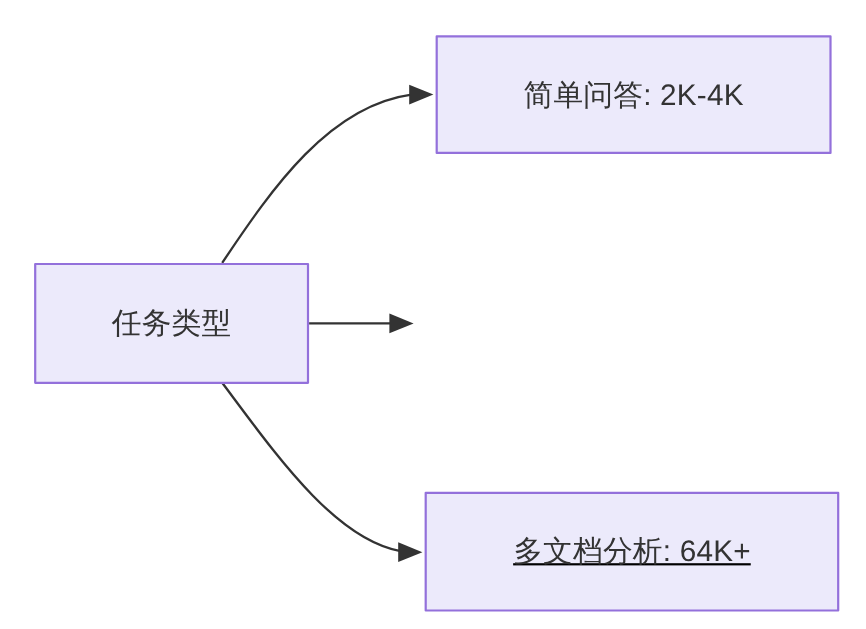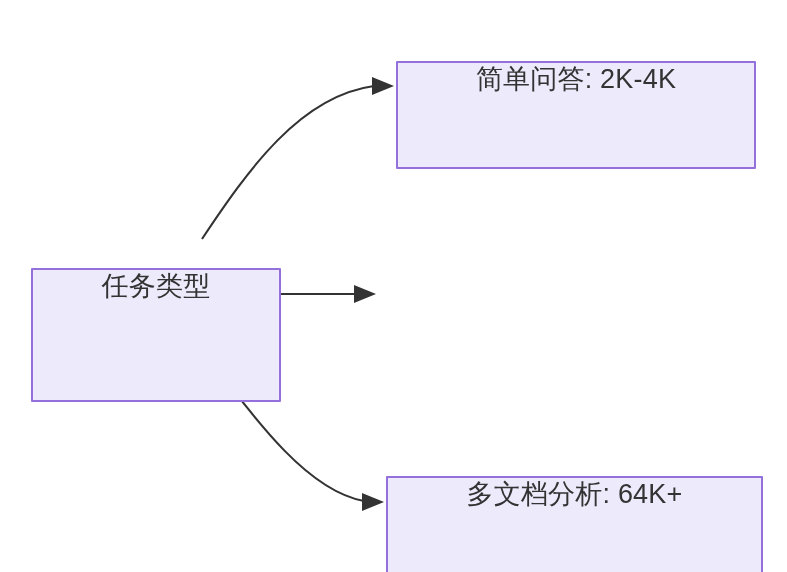--- a/index.html
+++ b/index.html
@@ -30,55 +30,55 @@
     height: 572px;
     pointer-events: none;
   }
   .node {
     position: absolute;
     box-sizing: border-box;
     background: #ECEAFB;
     border: 2px solid #9370DB;
     border-radius: 1px;
     display: flex;
-    align-items: flex-start;
+    align-items: center;
     justify-content: center;
     text-align: center;
-    margin-top: 29px;
   }
   .node-label {
     color: #333333;
     font-size: 27px;
     line-height: 1.2;
     letter-spacing: 0.2px;
     white-space: nowrap;
   }
   #node-source {
     left: 31px;
     top: 239px;
     width: 250px;
-    height: 134px;
+    height: 110px;
   }
   #node-target-0 {
     left: 396px;
     top: 32px;
     width: 360px;
     height: 108px;
   }
   #node-target-1 {
     left: 378px;
     top: 240px;
     width: 392px;
     height: 108px;
   }
   #node-target-2 {
     left: 386px;
     top: 447px;
     width: 377px;
     height: 109px;
+    text-decoration: underline;
   }
   .edge-path {
     fill: none;
     stroke: #333333;
     stroke-width: 2.1;
     stroke-linecap: butt;
   }
   .edge-arrowhead {
     fill: #333333;
     stroke: none;

